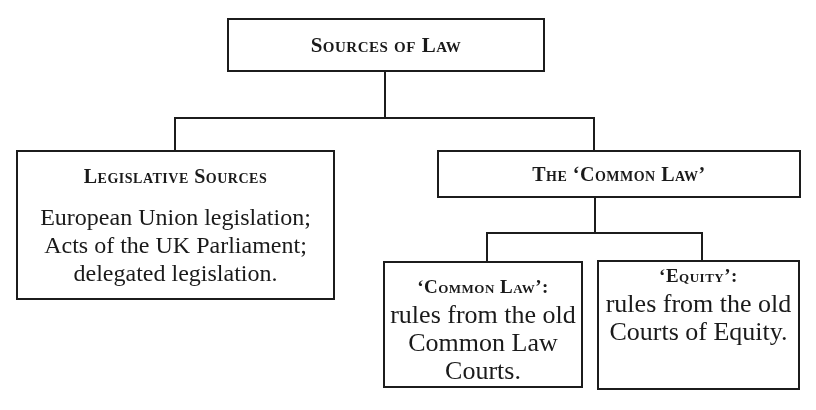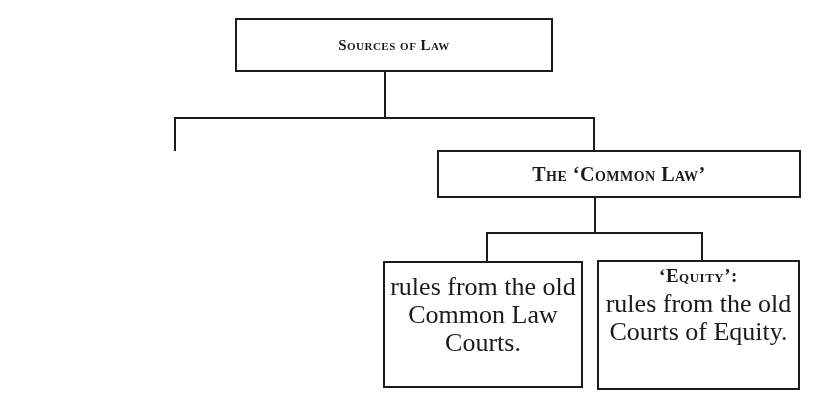--- a/index.html
+++ b/index.html
@@ -26,23 +26,23 @@
   .line {
     position: absolute;
     background: #1c1c1c;
   }
   .caps-heading {
     font-weight: bold;
     font-variant: small-caps;
     letter-spacing: 0.5px;
   }
   .box-title {
-    left: 235px; top: 18px; width: 318px; height: 54px;
+    left: 227px; top: 18px; width: 318px; height: 54px;
     display: flex; align-items: center; justify-content: center;
-    font-size: 15px;
+    font-size: 21px;
   }
   .box-leg {
     left: 16px; top: 150px; width: 319px; height: 150px;
     padding-top: 13px;
   }
   .box-leg .heading {
     font-size: 20px;
     margin-bottom: 15px;
   }
   .box-leg .body {
@@ -88,31 +88,38 @@
 
   <div class="node box-title">
     <span class="caps-heading">Sources of Law</span>
   </div>
 
   <div class="line v1"></div>
   <div class="line h1"></div>
   <div class="line v2"></div>
   <div class="line v3"></div>
 
+  <div class="node box-leg">
+    <div class="heading caps-heading">Legislative Sources</div>
+    <div class="body">European Union legislation;
+Acts of the UK Parliament;
+delegated legislation.</div>
+  </div>
 
   <div class="node box-cl">
     <span class="caps-heading">The ‘Common Law’</span>
   </div>
 
   <div class="line v4"></div>
   <div class="line h2"></div>
   <div class="line v5"></div>
   <div class="line v6"></div>
 
   <div class="node box-leaf box-clc">
+    <div class="heading caps-heading">‘Common Law’:</div>
     <div class="body">rules from the old
 Common Law
 Courts.</div>
   </div>
 
   <div class="node box-leaf box-eq">
     <div class="heading caps-heading">‘Equity’:</div>
     <div class="body">rules from the old
 Courts of Equity.</div>
   </div>

